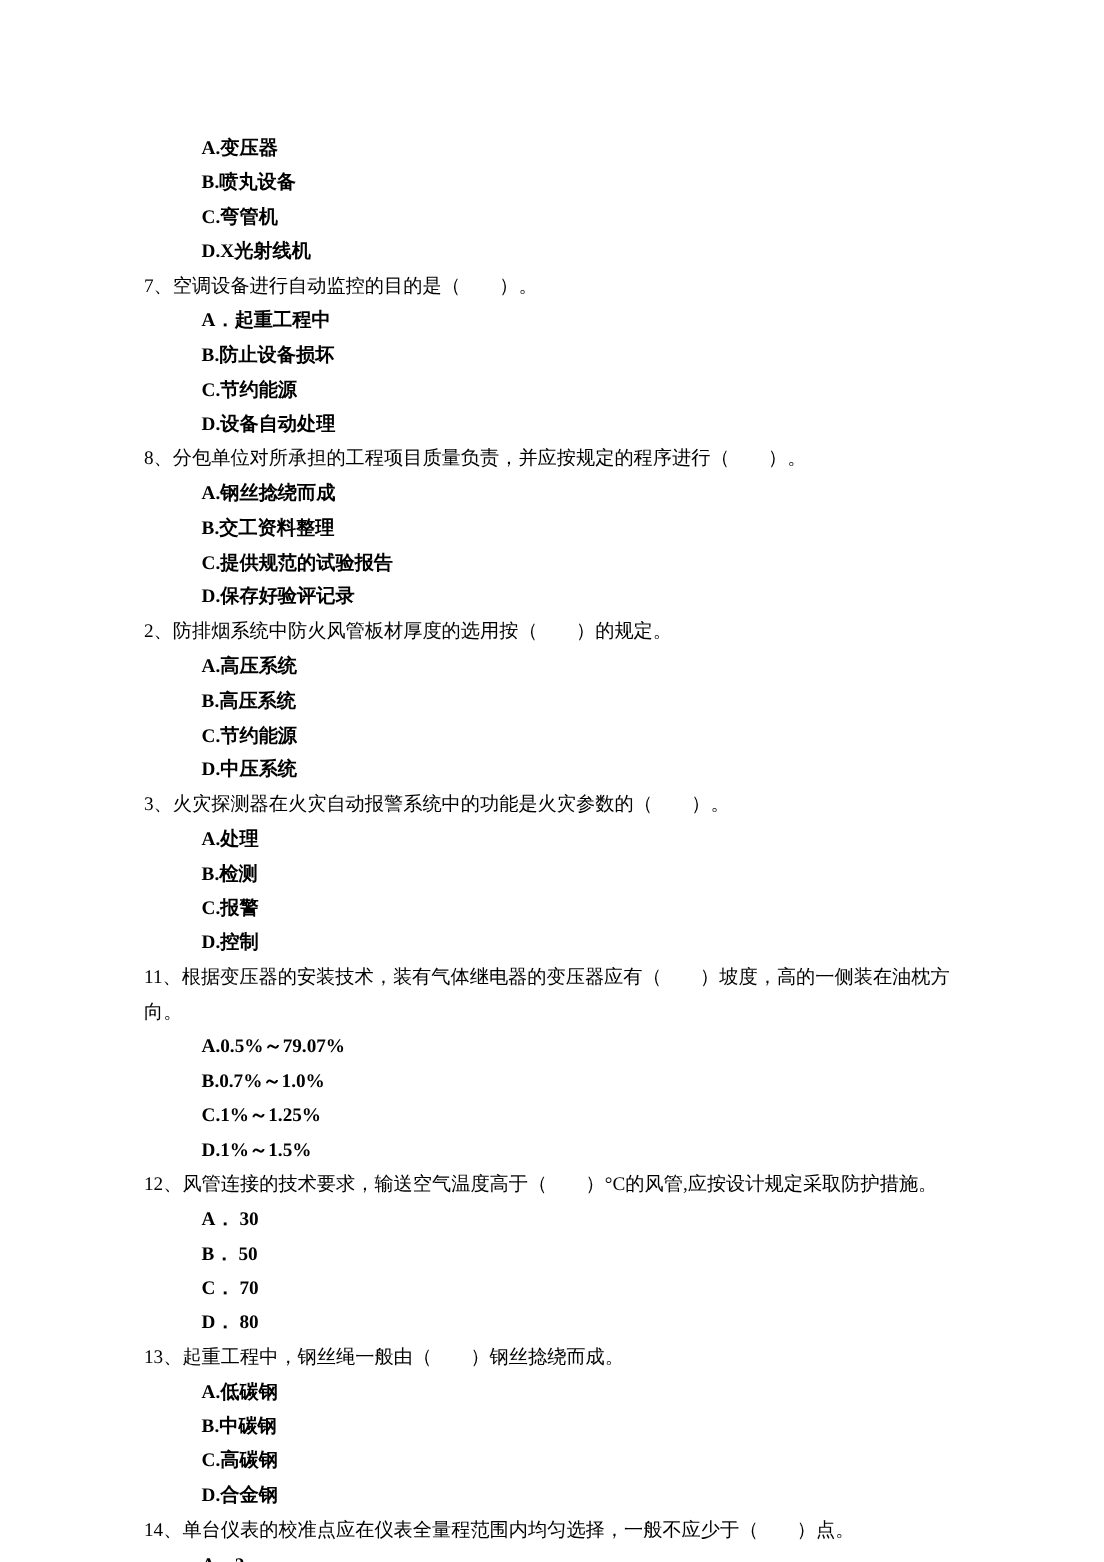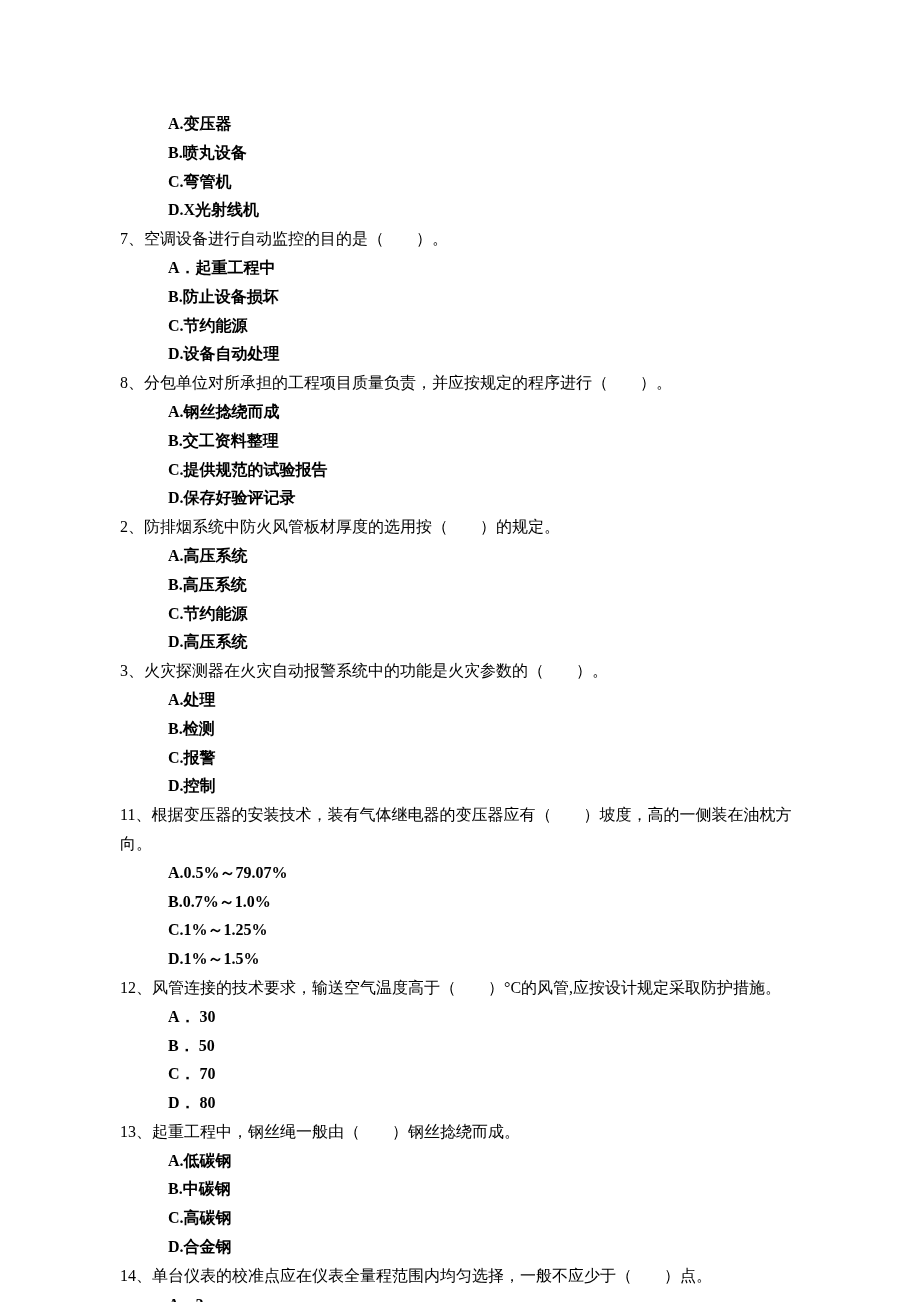--- a/index.html
+++ b/index.html
@@ -43,21 +43,21 @@
 <div class="question">8、分包单位对所承担的工程项目质量负责，并应按规定的程序进行（　　）。</div>
 <div class="option">A.钢丝捻绕而成</div>
 <div class="option">B.交工资料整理</div>
 <div class="option">C.提供规范的试验报告</div>
 <div class="option">D.保存好验评记录</div>
 
 <div class="question">2、防排烟系统中防火风管板材厚度的选用按（　　）的规定。</div>
 <div class="option">A.高压系统</div>
 <div class="option">B.高压系统</div>
 <div class="option">C.节约能源</div>
-<div class="option">D.高压系统</div>
+<div class="option">D.中压系统</div>
 
 <div class="question">3、火灾探测器在火灾自动报警系统中的功能是火灾参数的（　　）。</div>
 <div class="option">A.处理</div>
 <div class="option">B.检测</div>
 <div class="option">C.报警</div>
 <div class="option">D.控制</div>
 
 <div class="question">11、根据变压器的安装技术，装有气体继电器的变压器应有（　　）坡度，高的一侧装在油枕方向。</div>
 <div class="option">A.0.5%～79.07%</div>
 <div class="option">B.0.7%～1.0%</div>

